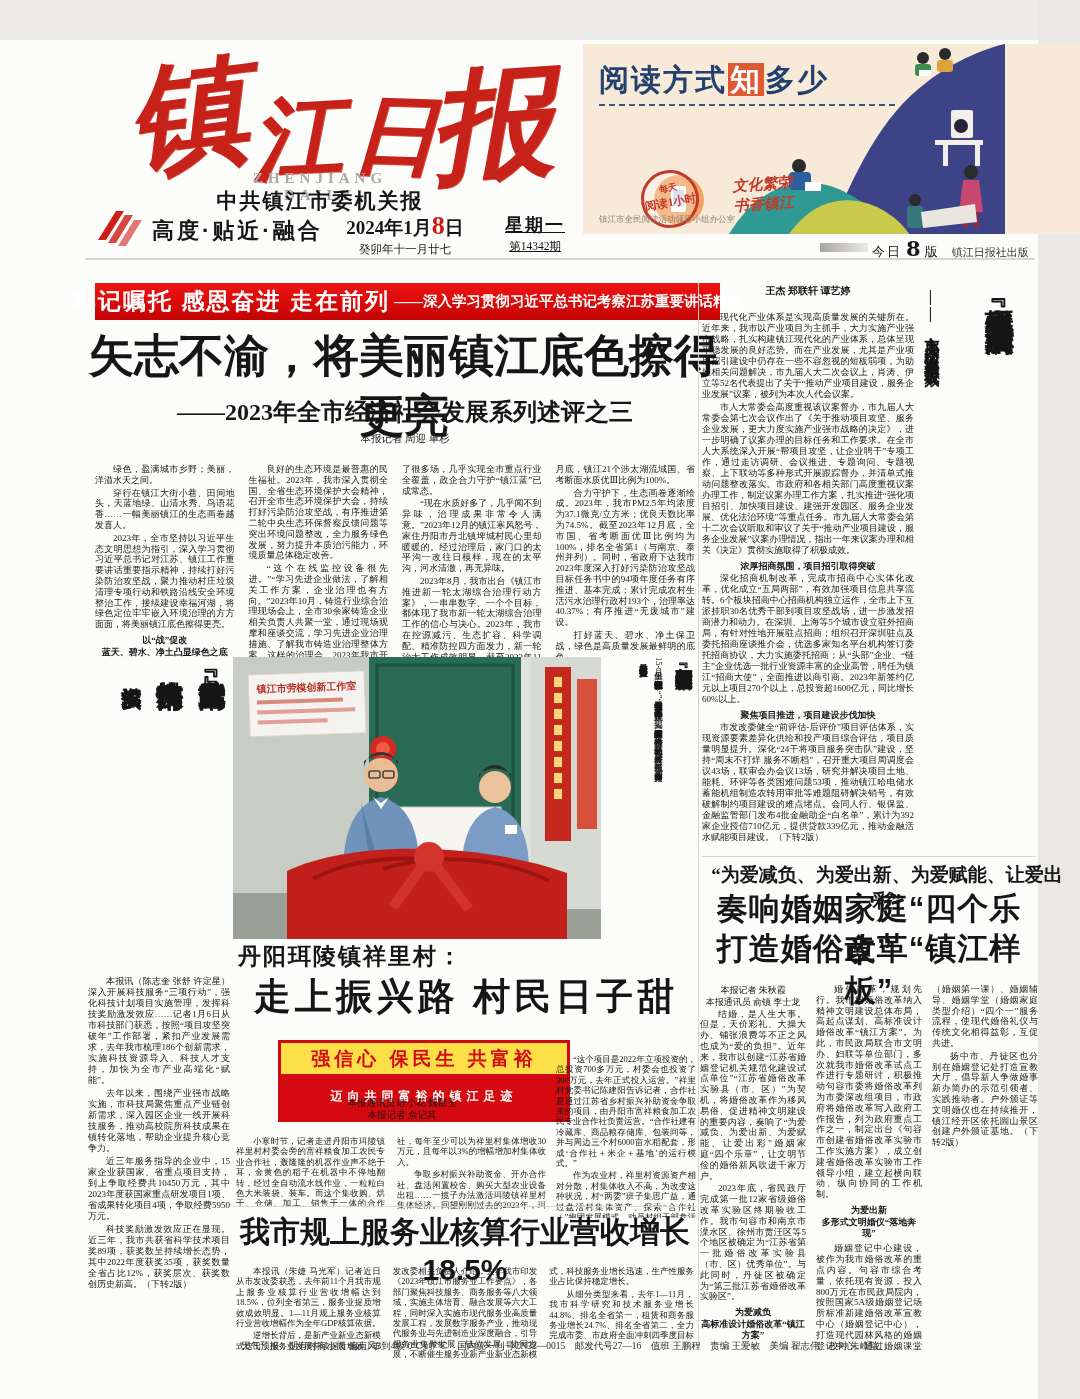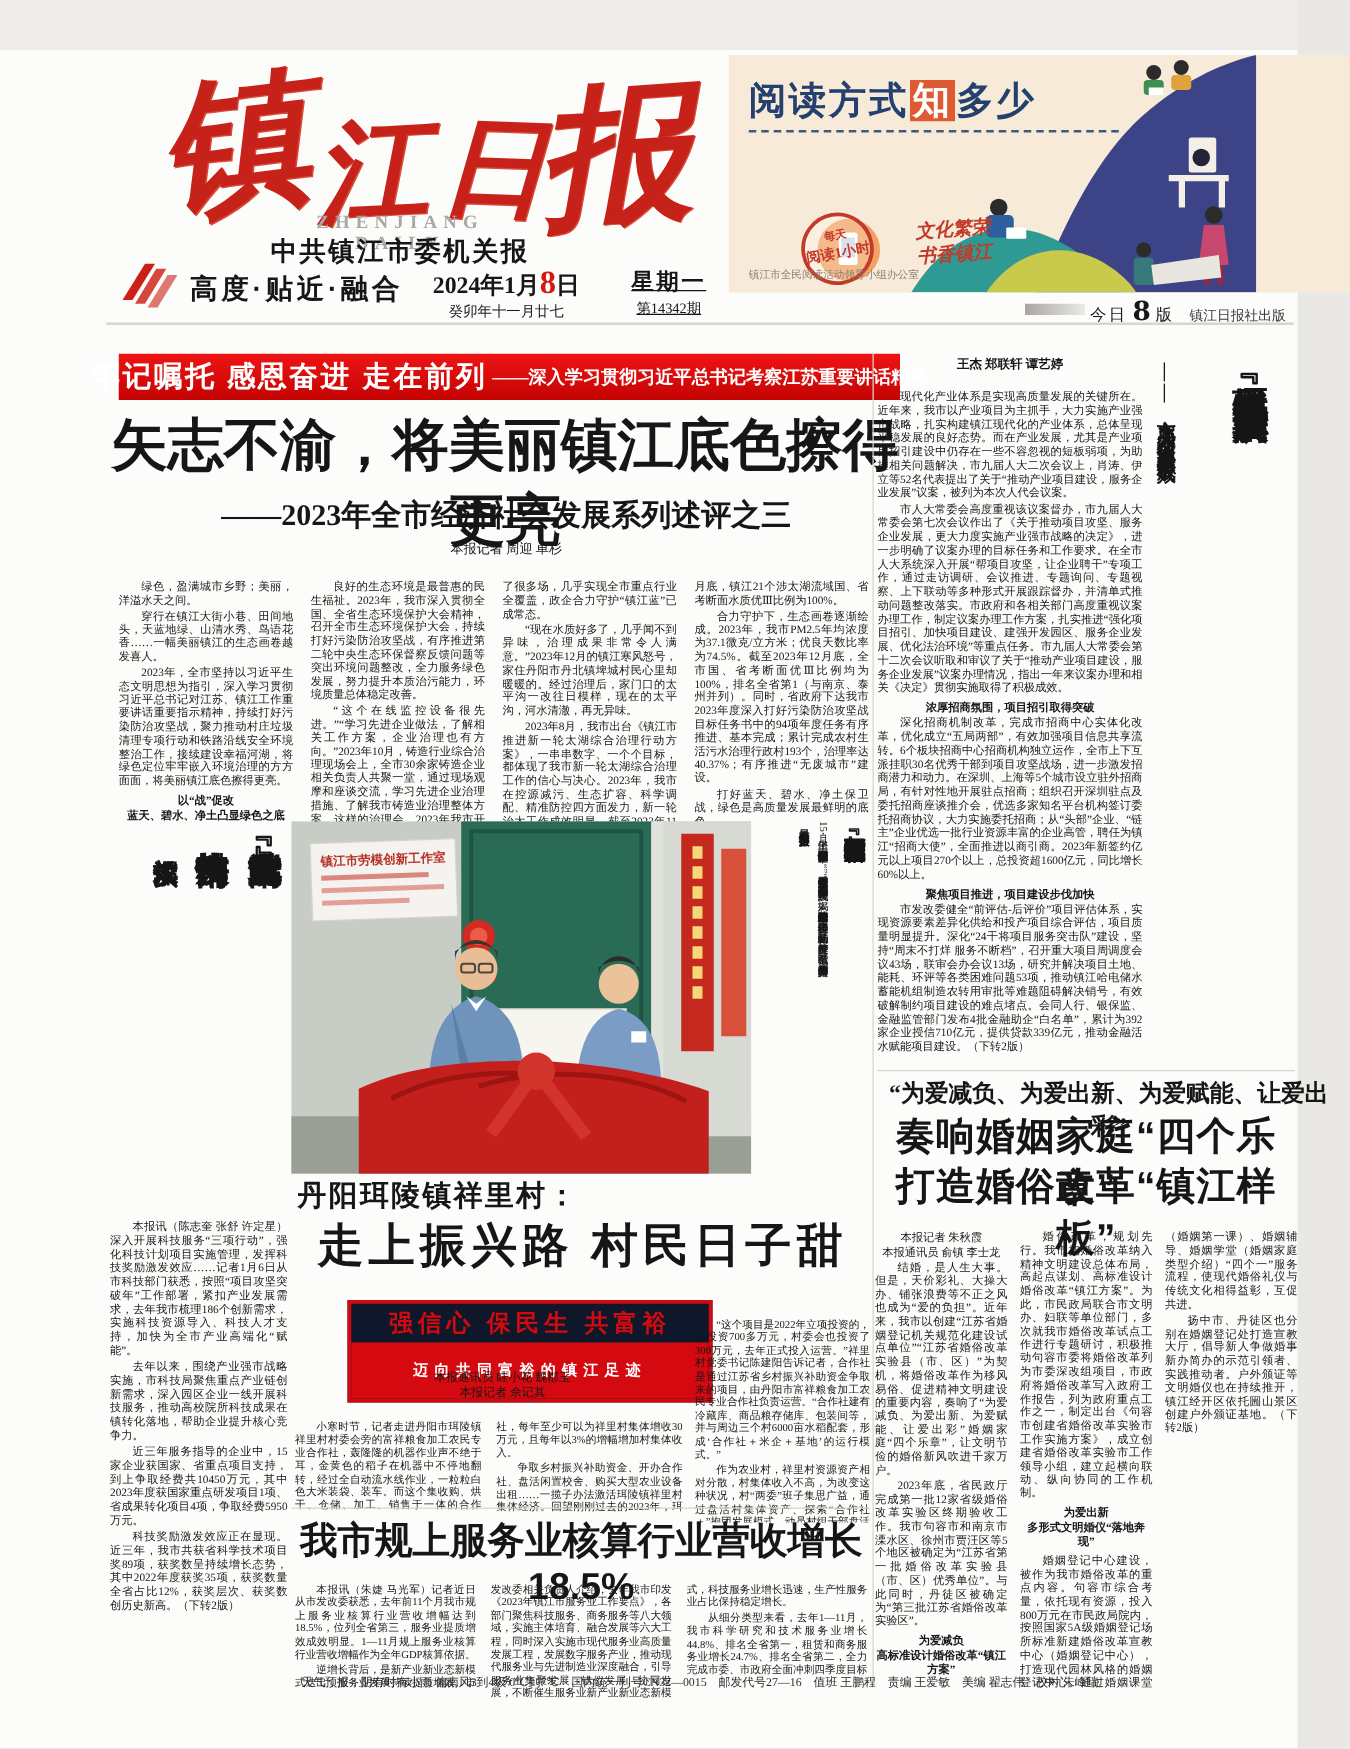--- a/index.html
+++ b/index.html
@@ -41,21 +41,21 @@
   .b-credit{position:absolute;left:16px;top:170px;font-size:8.5px;color:#8a8070;}
   
   .eyebrow{position:absolute;left:95px;top:283px;width:625px;height:37px;
            background:linear-gradient(180deg,#ef1414,#c40303);color:#fff;display:flex;
            align-items:center;justify-content:center;white-space:nowrap;}
   .eyebrow .main{font-family:"Liberation Sans","DejaVu Sans",sans-serif;font-weight:900;font-size:23px;letter-spacing:2px;}
   .eyebrow .sub{font-size:14.5px;font-weight:bold;margin-left:4px;}
   
   .vert{writing-mode:vertical-rl;}
   
-  .vbox{position:absolute;left:278px;top:1040px;width:286px;border:3px solid #cf0a12;background:#0f172a;}
+  .vbox{position:absolute;left:278px;top:1040px;width:286px;border:3px solid #cf0a12;background:#fde047;}
   .vbox .l1{color:#d40a10;font-family:"Liberation Sans","DejaVu Sans",sans-serif;font-weight:900;
             font-size:19px;letter-spacing:4px;text-align:center;padding:3px 0 2px;}
   .vbox .l2{background:#d40a10;color:#fff;font-weight:bold;font-size:12px;letter-spacing:5px;
             text-align:center;padding:14px 0;}
   .rule{background:#d8d4ce;}
 </style>
 </head>
 <body>
 
 <div class="page">

